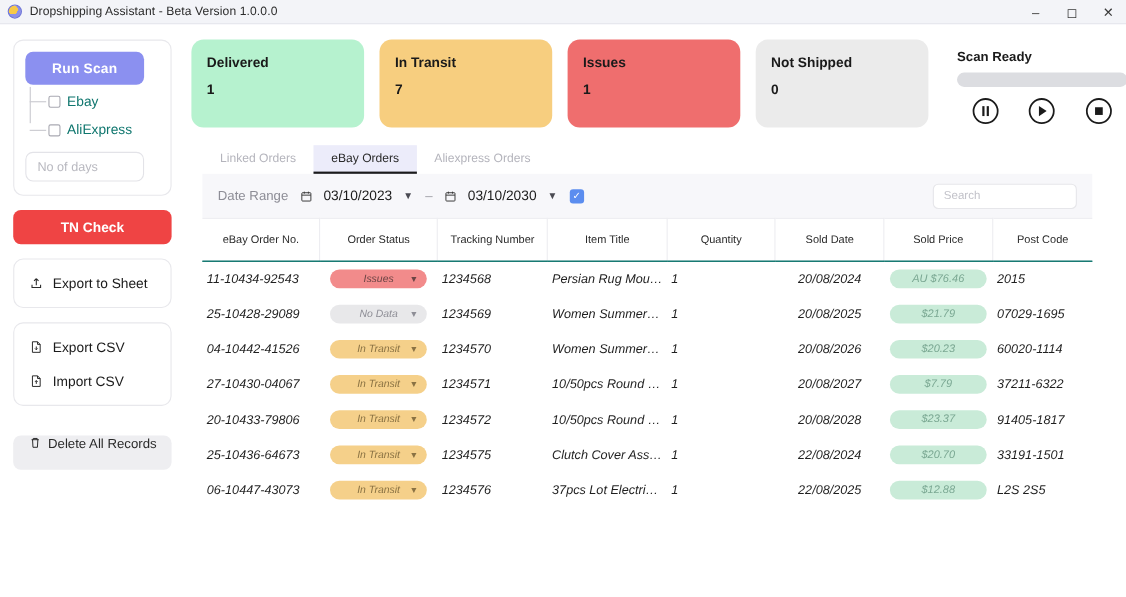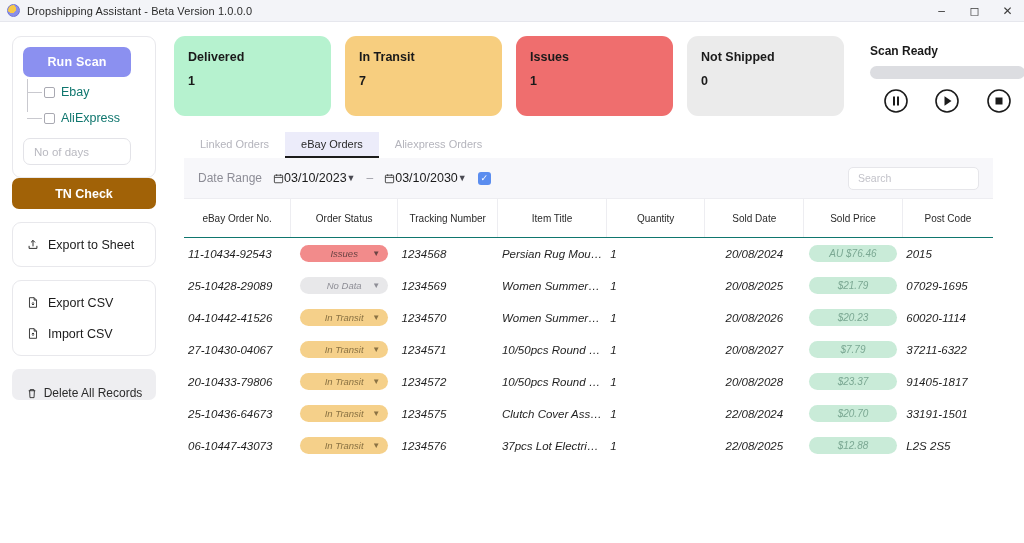--- a/index.html
+++ b/index.html
@@ -72,40 +72,40 @@
 
   .days-input {
     width: 100%; height: 27px; margin-top: 7px;
     border: 1px solid #e3e3e8; border-radius: 7px;
     padding: 0 10px; font-size: 11.5px; font-family: inherit;
     color: #333; background: #fff; outline: none;
   }
   .days-input::placeholder { color: #b9b9c0; }
 
   .tn-check {
-    width: 100%; height: 31px; 
-    background: #a16207; color: #fff; border: none; border-radius: 7px;
+    width: 100%; height: 31px; margin-top: 13px;
+    background: #ef4444; color: #fff; border: none; border-radius: 7px;
     font-size: 12.5px; font-weight: bold; font-family: inherit; cursor: pointer;
   }
 
   .sb-card {
     margin-top: 13px; border: 1px solid #e8e8ec; border-radius: 9px;
     background: #fff; padding: 6px 0;
   }
   .sb-item {
     display: flex; align-items: center; gap: 9px;
     height: 31px; padding: 0 14px; font-size: 12.5px; color: #1b1b1b;
     cursor: pointer;
   }
   .sb-ico { width: 12px; height: 13px; flex: none; color: #2a2a2a; }
 
   .delete-all {
-    margin-top: 13px; width: 100%; height: 31px;
+    margin-top: 27px; width: 100%; height: 31px;
     background: #eeeef1; border: none; border-radius: 7px;
-    display: flex; align-items: flex-end; justify-content: center; gap: 6px;
+    display: flex; align-items: flex-start; justify-content: center; gap: 6px;
     font-size: 12px; color: #2b2b2b; font-family: inherit; cursor: pointer;
   }
 
   
   .main { flex: 1; padding: 14px 31px 0 6px; min-width: 0; }
 
   .stats { display: flex; gap: 14px; align-items: flex-start; }
   .stat {
     width: 157px; height: 80px; border-radius: 11px;
     padding: 14px 14px 0 14px; flex: none;
@@ -134,21 +134,21 @@
     background: #ececfa; color: #2a2a2a;
     border-bottom: 2px solid #1b1b1b; font-weight: normal;
   }
 
   .toolbar {
     background: #f7f7fa; height: 40px; display: flex; align-items: center;
     padding: 0 14px; gap: 11px;
   }
   .tb-label { font-size: 12px; color: #8d8d96; }
   .date-pick {
-    display: flex; align-items: center; gap: 0;
+    display: flex; align-items: center; gap: 10px;
     font-size: 12.5px; color: #1b1b1b; cursor: pointer;
   }
   .cal-ico { width: 11px; height: 11px; color: #3a3a3a; }
   .caret { font-size: 9px; color: #4a4a52; }
   .dash { color: #a0a0a8; font-size: 12px; }
   .blue-check {
     width: 13px; height: 13px; background: #5b8def; border-radius: 3px;
     display: flex; align-items: center; justify-content: center;
     color: #fff; font-size: 9px; cursor: pointer;
   }

